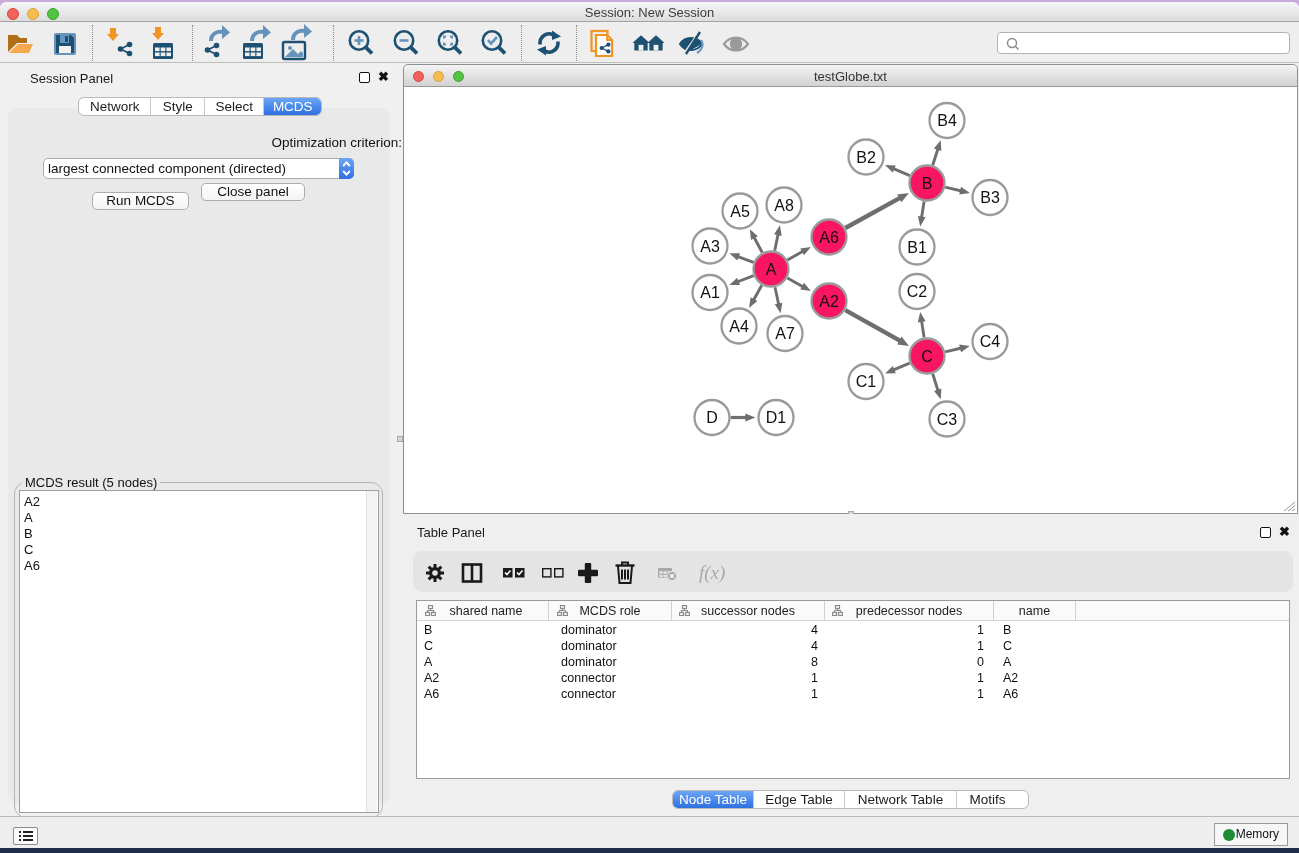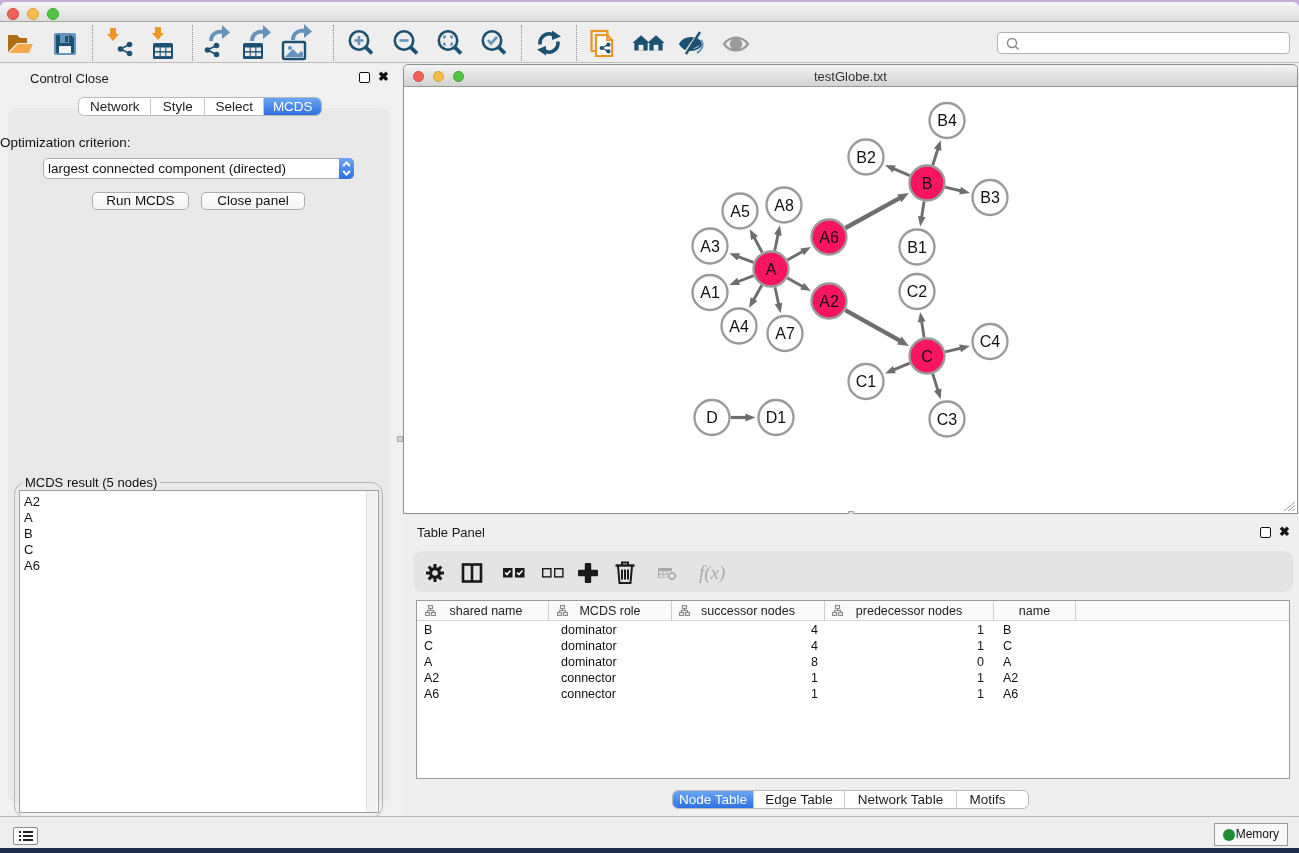--- a/index.html
+++ b/index.html
@@ -13,21 +13,21 @@
 
 #cp{position:absolute;left:0;top:63px;width:402px;height:753px;background:#f0f0f0}
 #cp .hdr{position:absolute;left:30px;top:8px;font-size:13px;color:#1a1a1a}
 #cppane{position:absolute;left:8px;top:45px;width:382px;height:695px;background:#e9e9e9;border-radius:9px}
 .seg{position:absolute;display:flex;border:1px solid #b9b9b9;border-radius:6px;background:#fff;overflow:hidden}
 .seg div{font-size:13.5px;color:#1c1c1c;text-align:center;border-left:1px solid #c9c9c9;display:flex;align-items:center;justify-content:center}
 .seg div:first-child{border-left:none}
 .seg div.on{background:linear-gradient(#6ba6f5,#2e70e0);color:#fff}
 #tabs1{left:78px;top:34px;width:244px;height:19px}
 #tabs1 div:nth-child(1){width:72px}#tabs1 div:nth-child(2){width:54px}#tabs1 div:nth-child(3){width:60px}#tabs1 div:nth-child(4){width:58px}
-#optlab{position:absolute;left:0;top:72px;width:402px;text-align:left;font-size:13.5px;color:#111}
+#optlab{position:absolute;left:0;top:72px;width:402px;text-align:right;font-size:13.5px;color:#111}
 #dd{position:absolute;left:43px;top:95px;width:311px;height:21px;background:#fff;border:1px solid #ababab;border-radius:5px;font-size:13.5px;color:#111;line-height:19px;padding-left:4px}
 #dd .st{position:absolute;right:-1px;top:-1px;width:15px;height:21px;background:linear-gradient(#6ba6f5,#2e70e0);border-radius:0 5px 5px 0}
 .btn{position:absolute;background:linear-gradient(#ffffff,#f3f3f3);border:1px solid #adadad;border-radius:5px;font-size:13.5px;color:#111;text-align:center}
 #grp{position:absolute;left:14px;top:419px;width:369px;height:336px;border:1px solid #b5b5b5;border-radius:12px}
 #grp .lbl{position:absolute;left:7px;top:-8px;background:#e9e9e9;padding:0 3px;font-size:13px;color:#111}
 #grp .list{position:absolute;left:4px;top:7px;width:360px;height:323px;background:#fff;border:1px solid #9e9e9e;font-size:13px;color:#111;line-height:15.9px;padding:3px 0 0 4px}
 #grp .sb{position:absolute;right:5px;top:8px;width:11px;height:321px;background:#f3f3f3;border-left:1px solid #e0e0e0}
 
 #nw{position:absolute;left:403px;top:64px;width:895px;height:450px;background:#fff;border:1px solid #8f8f8f;border-radius:5px 5px 0 0}
 #nwtb{position:absolute;left:0;top:0;width:100%;height:22px;background:linear-gradient(#f4f4f4,#d2d2d2);border-bottom:1px solid #9a9a9a;border-radius:5px 5px 0 0}
@@ -51,20 +51,21 @@
 .mx{position:absolute;width:11px;height:11px;border:1.5px solid #111;border-radius:2px;background:#fff}
 .xx{position:absolute;font-size:13px;font-weight:bold;color:#111}
 .grip{position:absolute;width:6px;height:6px;background:#d6d6d6;border:1px solid #aaa}
 </style></head><body>
 <div id="app"></div>
 <div id="wall"></div>
 <div id="titlebar">
   <div class="tl" style="left:7px;background:#f2625b;border:1px solid #d9453f"></div>
   <div class="tl" style="left:27px;background:#f5bd4c;border:1px solid #dba039"></div>
   <div class="tl" style="left:47px;background:#54c343;border:1px solid #3aa42c"></div>
+  <div class="t">Session: New Session</div>
 </div>
 <div id="toolbar">
   <div class="sep" style="left:92px"></div>
     <div class="sep" style="left:192px"></div>
   <div class="sep" style="left:333px"></div>
     <div class="sep" style="left:521px"></div>
   <div class="sep" style="left:576px"></div>
   <div id="search">
       <svg width="16" height="16" style="position:absolute;left:7px;top:3px">
         <circle cx="7" cy="7" r="4.5" fill="none" stroke="#8a8a8a" stroke-width="1.4"></circle>
@@ -216,39 +217,39 @@
           <path d="M10 -3 C13 2 11 7 6 10" fill="none" stroke="#6593bb" stroke-width="2.2"></path>
         </g>
 <g transform="translate(736,20)">
           <path d="M-12 1 C-6 -7.5 6 -7.5 12 1 C6 9.5 -6 9.5 -12 1 Z" fill="none" stroke="#9a9a9a" stroke-width="2.2"></path>
           <circle cx="0" cy="1" r="6.2" fill="#9a9a9a"></circle>
         </g>
 </svg>
     </div>
 </div>
 <div id="cp">
-  <div class="hdr">Control Close</div>
+  <div class="hdr">Session Panel</div>
   <div class="mx" style="left:359px;top:9px"></div>
   <div class="xx" style="left:378px;top:6px">✖</div>
   <div id="cppane"></div>
   <div class="seg" id="tabs1">
       <div>Network</div>
       <div>Style</div>
       <div>Select</div>
       <div class="on">MCDS</div>
     </div>
   <div id="optlab">Optimization criterion:</div>
   <div id="dd">largest connected component (directed)<div class="st"><svg width="15" height="21">
           <g fill="none" stroke="#fff" stroke-width="1.9">
             <path d="M4.2 8 L7.5 4.4 L10.8 8"></path>
             <path d="M4.2 13 L7.5 16.6 L10.8 13"></path>
           </g>
         </svg></div></div>
   <div class="btn" style="left:92px;top:129px;width:97px;height:18px;line-height:16px">Run MCDS</div>
-  <div class="btn" style="left:201px;top:129px;width:104px;height:18px;line-height:16px">Close panel</div>
+  <div class="btn" style="left:201px;top:120px;width:104px;height:18px;line-height:16px">Close panel</div>
   <div id="grp">
     <div class="lbl">MCDS result (5 nodes)</div>
     <div class="list">A2<br>A<br>B<br>C<br>A6</div>
     <div class="sb"></div>
   </div>
 </div>
 <div class="grip" style="left:397px;top:436px"></div>
 <div id="nw">
   <div id="nwtb">
     <div class="tl" style="left:9px;top:6px;width:11px;height:11px;background:#f2625b;border:1px solid #d9453f"></div>

